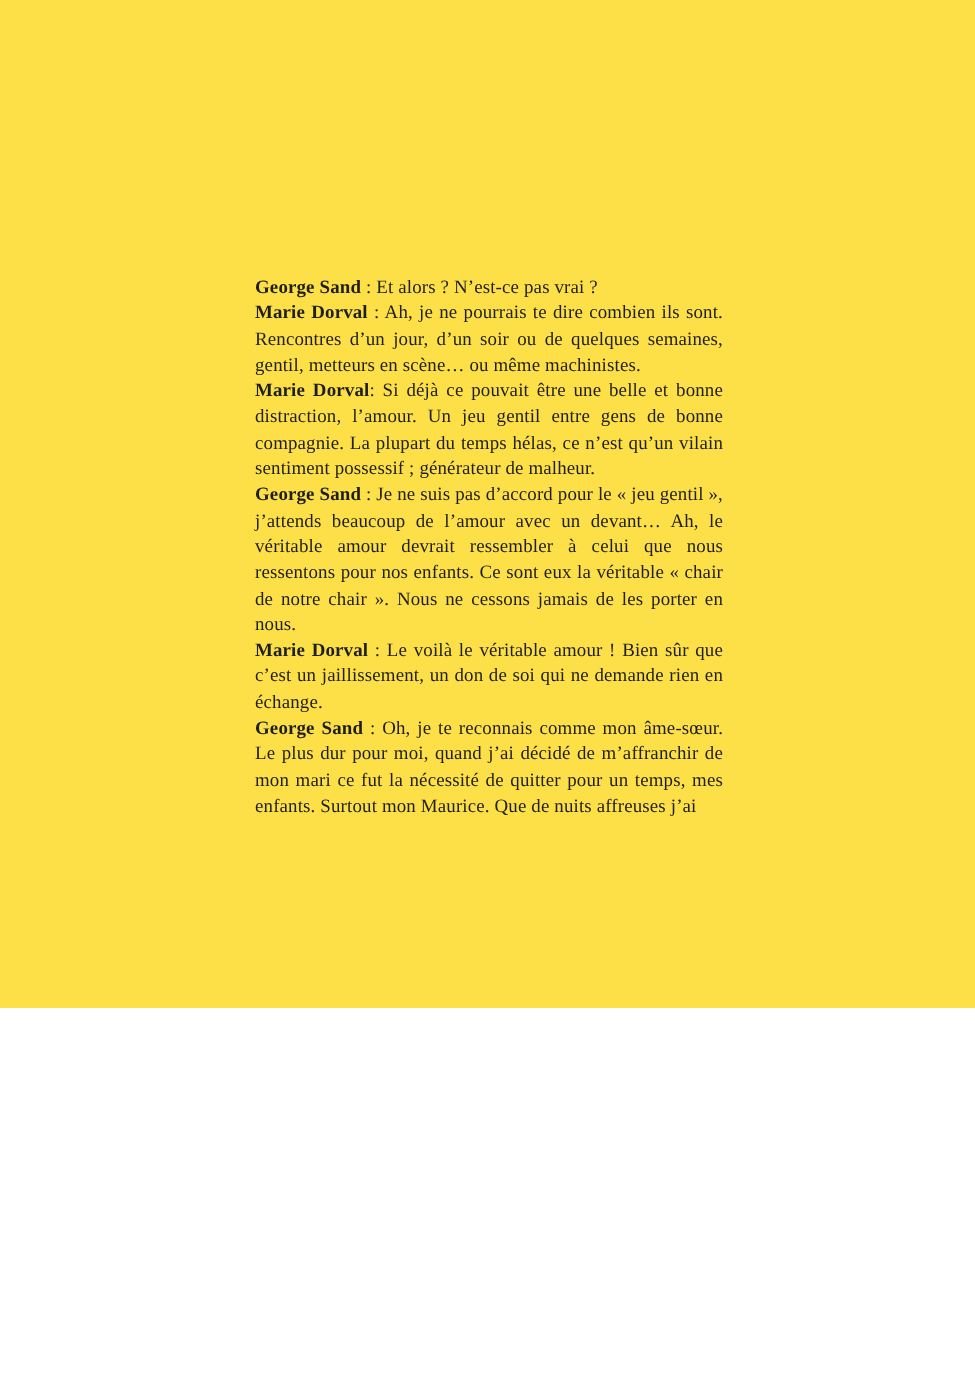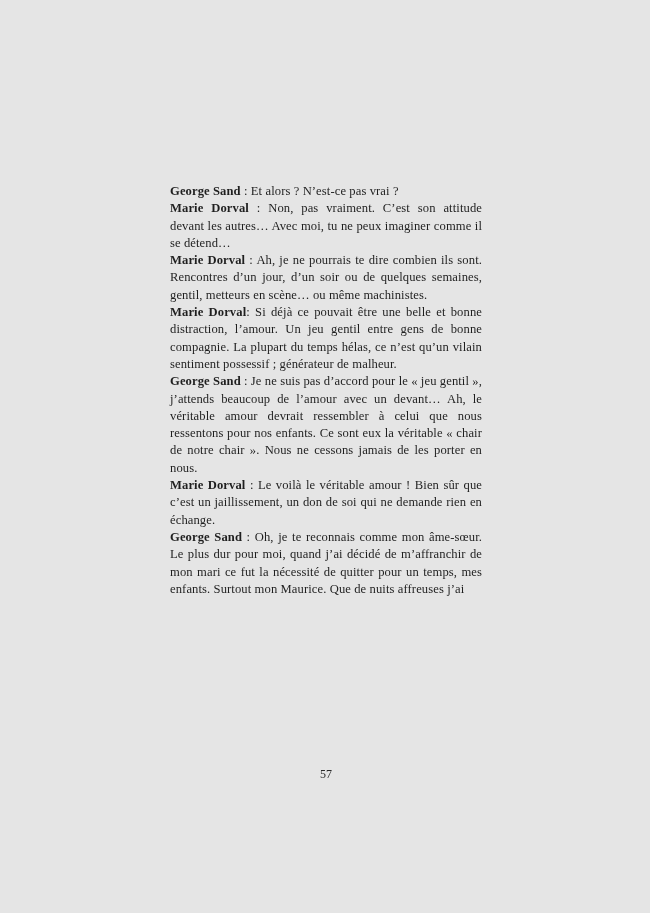--- a/index.html
+++ b/index.html
@@ -3,22 +3,22 @@
 <meta charset="utf-8">
 <style>
   html, body {
     margin: 0;
     padding: 0;
     background: #ffffff;
   }
   .page {
     position: relative;
     width: 650px;
-    height: 913px;
-    background: #e5e5e5;
+    height: 672px;
+    background: #fde047;
     font-family: "Liberation Serif", "DejaVu Serif", serif;
     color: #1f1f1f;
     overflow: hidden;
   }
   .text-block {
     position: absolute;
     left: 170px;
     top: 183px;
     width: 312px;
     font-size: 12.6px;
@@ -44,21 +44,20 @@
   }
 </style>
 </head>
 <body>
 
 <div class="page">
   <div class="text-block">
 
     <p class="para"><span class="speaker">George Sand</span><span> : </span><span>Et alors ? N’est-ce pas vrai ?</span></p>
 
-    <p class="para"><span class="speaker">Marie Dorval</span><span> : </span><span>Non, pas vraiment. C’est son attitude devant les autres… Avec moi, tu ne peux imaginer comme il se détend…</span></p>
 
 
     <p class="para"><span class="speaker">Marie Dorval</span><span> : </span><span>Ah, je ne pourrais te dire combien ils sont. Rencontres d’un jour, d’un soir ou de quelques semaines, gentil, metteurs en scène… ou même machinistes.</span></p>
 
 
 
     <p class="para"><span class="speaker">Marie Dorval</span><span>: </span><span>Si déjà ce pouvait être une belle et bonne distraction, l’amour. Un jeu gentil entre gens de bonne compagnie. La plupart du temps hélas, ce n’est qu’un vilain sentiment possessif ; générateur de malheur.</span></p>
 
     <p class="para"><span class="speaker">George Sand</span><span> : </span><span>Je ne suis pas d’accord pour le « jeu gentil », j’attends beaucoup de l’amour avec un devant… Ah, le véritable amour devrait ressembler à celui que nous ressentons pour nos enfants. Ce sont eux la véritable « chair de notre chair ». Nous ne cessons jamais de les porter en nous.</span></p>
 

